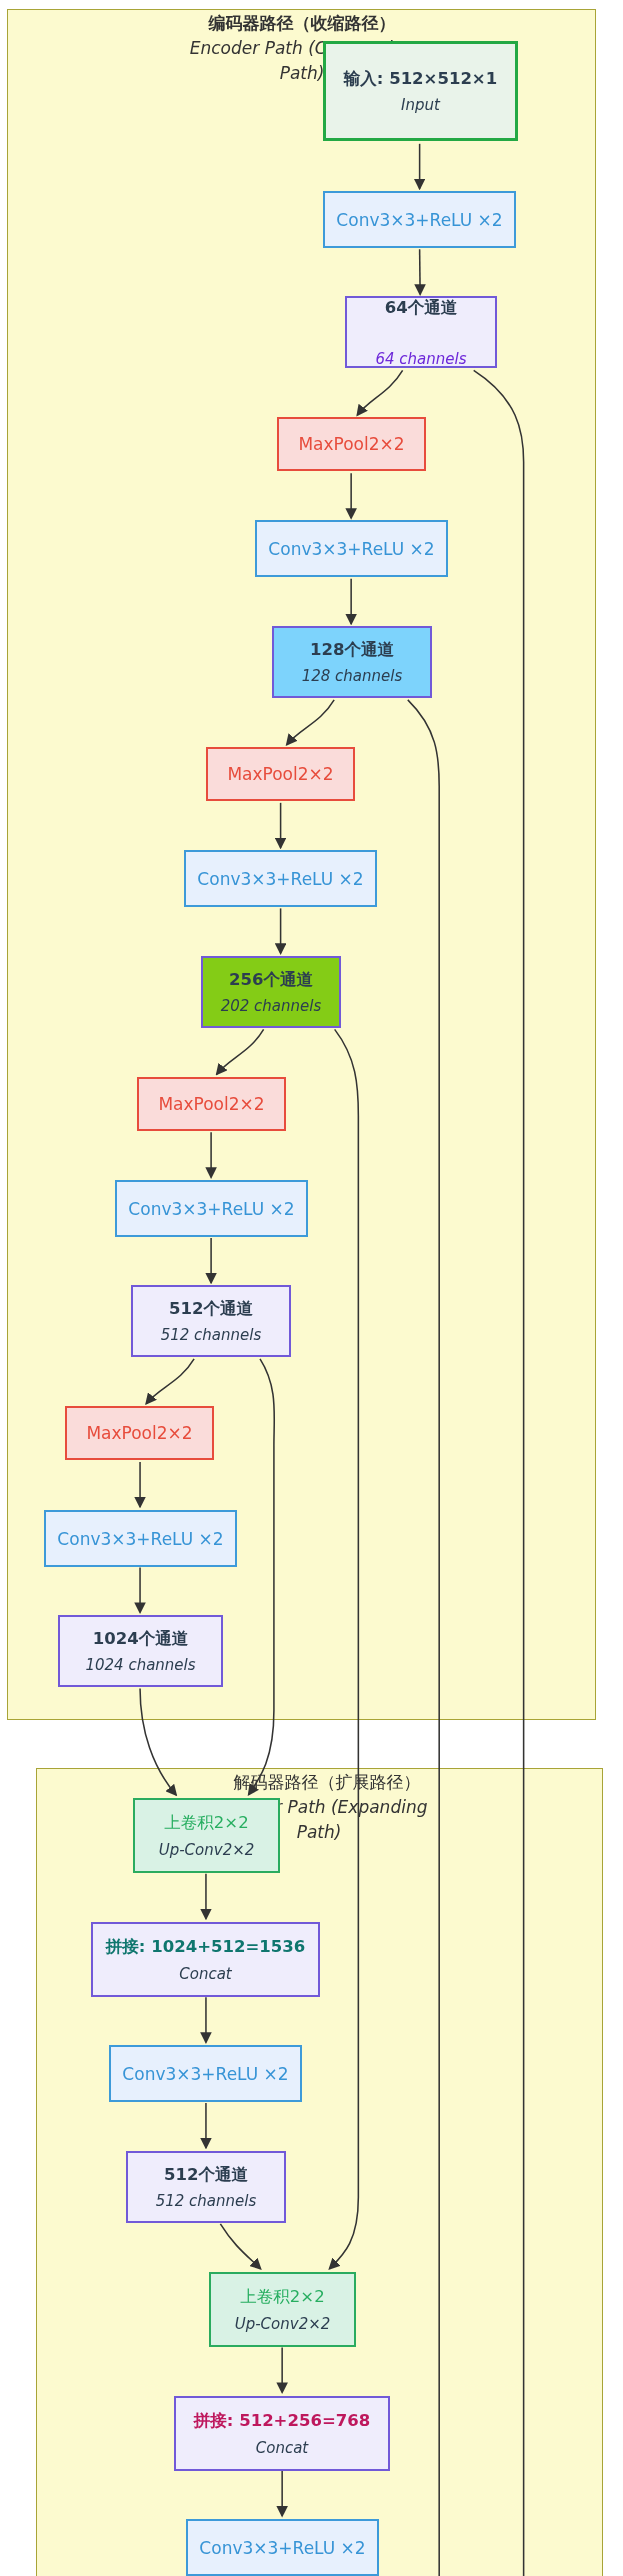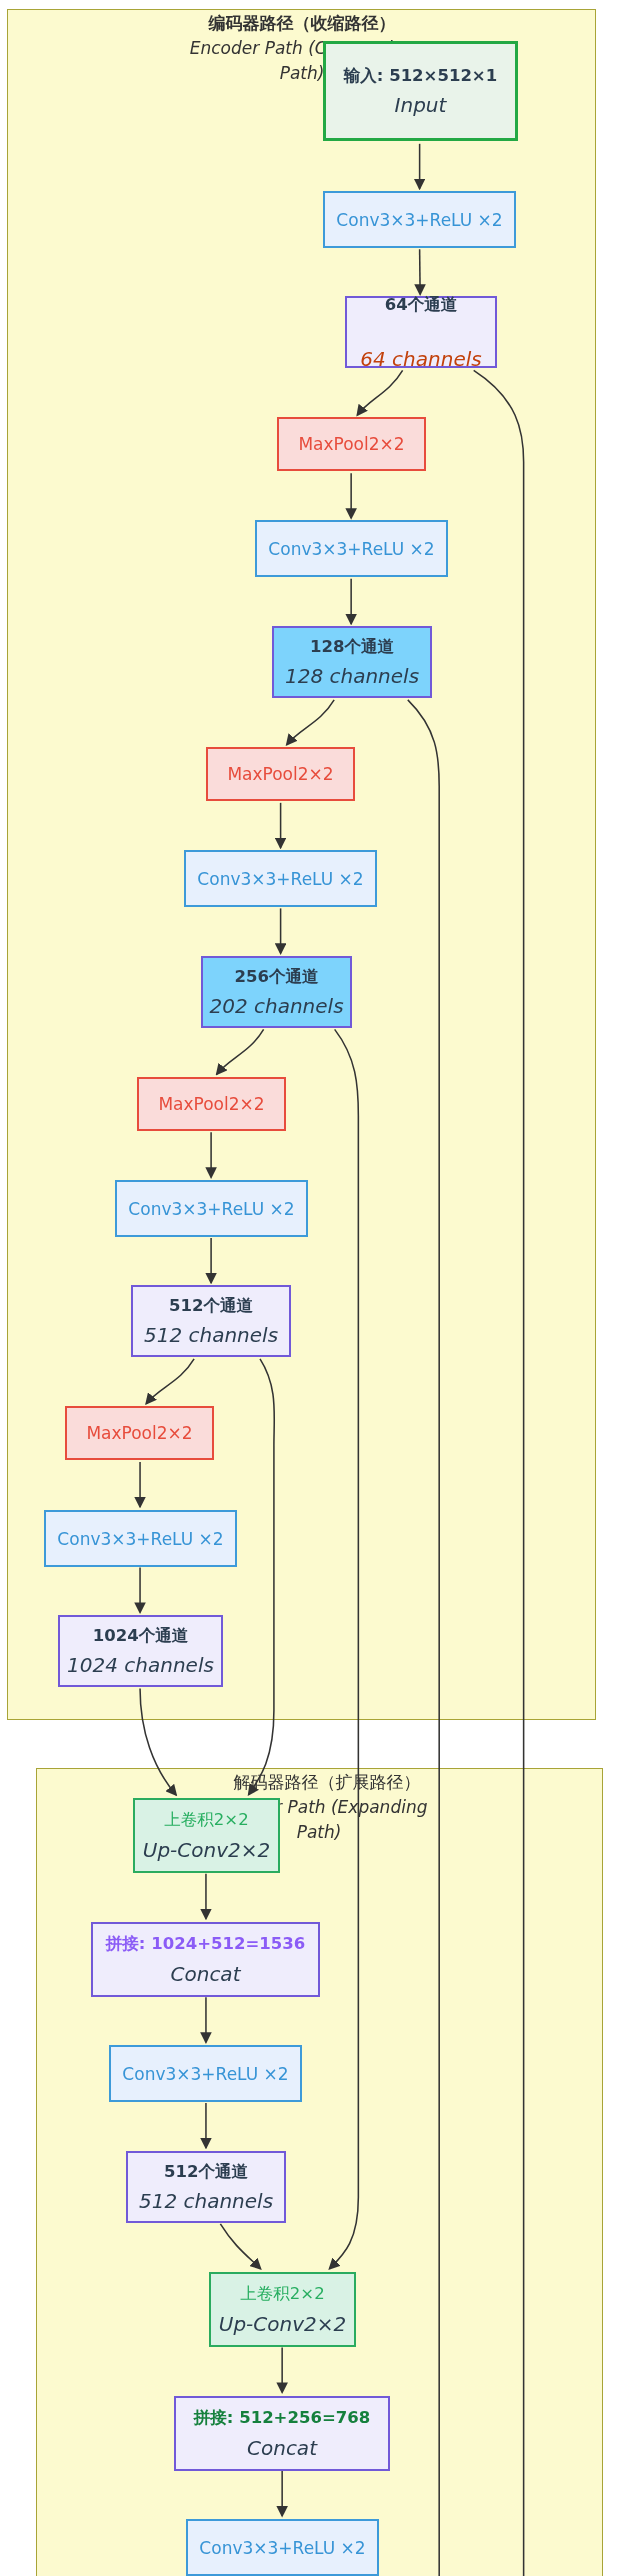--- a/index.html
+++ b/index.html
@@ -16,21 +16,21 @@
   }
   .ctitle.en { font-style:italic; }
   .edges { position:absolute; left:0; top:0; z-index:3; }
   .node {
     position:absolute; box-sizing:border-box; z-index:4;
     display:flex; flex-direction:column; justify-content:center; align-items:center;
     text-align:center;
   }
   .node span { display:block; white-space:nowrap; }
   .node .cn { font-size:16.5px; font-weight:bold; }
-  .node .en { font-size:20px; font-style:italic; margin-top:6.2px; }
+  .node .en { font-size:15px; font-style:italic; margin-top:6.2px; }
   .node.upconv .cn { font-weight:normal; }
   .node .single { font-size:17px; }
 </style>
 </head>
 <body>
 
 <div class="canvas" id="canvas">
   <div class="container" id="encoder-box" style="left: 7.2px; top: 9.3px; width: 589px; height: 1711px; background: rgb(252, 250, 207); border-color: rgb(168, 164, 55);"></div>
   <div class="container" id="decoder-box" style="left: 36px; top: 1768px; width: 567px; height: 2250px; background: rgb(252, 250, 207); border-color: rgb(168, 164, 55);"></div>
 
@@ -84,39 +84,39 @@
   <div id="nodes-layer">
       <div class="node input" style="left: 323px; top: 41px; width: 195px; height: 100px; background: rgb(233, 243, 234); border: 3.1px solid rgb(35, 168, 68);">
         <span class="cn" style="color: rgb(44, 62, 80);">输入: 512×512×1</span>
         <span class="en" style="color: rgb(44, 62, 80);">Input</span>
       </div>
       <div class="node conv" style="left: 323px; top: 191px; width: 193px; height: 57px; background: rgb(231, 240, 253); border: 2.1px solid rgb(61, 154, 217);">
         <span class="single" style="color: rgb(55, 148, 214);">Conv3×3+ReLU ×2</span>
       </div>
       <div class="node channels" style="left: 345px; top: 296px; width: 152px; height: 72px; background: rgb(239, 237, 252); border: 2.1px solid rgb(113, 89, 216);">
         <span class="cn" style="color: rgb(44, 62, 80);">64个通道</span>
-        <span class="en" style="color: #c2410c; margin-top: 31px;">64 channels</span>
+        <span class="en" style="color: #6d28d9; margin-top: 31px;">64 channels</span>
       </div>
       <div class="node maxpool" style="left: 277px; top: 417px; width: 149px; height: 54px; background: rgb(250, 220, 218); border: 2.1px solid rgb(231, 76, 60);">
         <span class="single" style="color: rgb(231, 76, 60);">MaxPool2×2</span>
       </div>
       <div class="node conv" style="left: 255px; top: 520px; width: 193px; height: 57px; background: rgb(231, 240, 253); border: 2.1px solid rgb(61, 154, 217);">
         <span class="single" style="color: rgb(55, 148, 214);">Conv3×3+ReLU ×2</span>
       </div>
       <div class="node channels" style="left: 272px; top: 626px; width: 160px; height: 72px; background: #7dd3fc; border: 2.1px solid rgb(113, 89, 216);">
         <span class="cn" style="color: rgb(44, 62, 80);">128个通道</span>
         <span class="en" style="color: rgb(44, 62, 80);">128 channels</span>
       </div>
       <div class="node maxpool" style="left: 206px; top: 747px; width: 149px; height: 54px; background: rgb(250, 220, 218); border: 2.1px solid rgb(231, 76, 60);">
         <span class="single" style="color: rgb(231, 76, 60);">MaxPool2×2</span>
       </div>
       <div class="node conv" style="left: 184px; top: 850px; width: 193px; height: 57px; background: rgb(231, 240, 253); border: 2.1px solid rgb(61, 154, 217);">
         <span class="single" style="color: rgb(55, 148, 214);">Conv3×3+ReLU ×2</span>
       </div>
-      <div class="node channels" style="left: 201px; top: 956px; width: 151px; height: 72px; background: #7dd3fc; border: 2.1px solid rgb(113, 89, 216); text-align: right;">
+      <div class="node channels" style="left: 201px; top: 956px; width: 140px; height: 72px; background: #84cc16; border: 2.1px solid rgb(113, 89, 216); text-align: right;">
         <span class="cn" style="color: rgb(44, 62, 80);">256个通道</span>
         <span class="en" style="color: rgb(44, 62, 80);">202 channels</span>
       </div>
       <div class="node maxpool" style="left: 137px; top: 1077px; width: 149px; height: 54px; background: rgb(250, 220, 218); border: 2.1px solid rgb(231, 76, 60);">
         <span class="single" style="color: rgb(231, 76, 60);">MaxPool2×2</span>
       </div>
       <div class="node conv" style="left: 115px; top: 1180px; width: 193px; height: 57px; background: rgb(231, 240, 253); border: 2.1px solid rgb(61, 154, 217);">
         <span class="single" style="color: rgb(55, 148, 214);">Conv3×3+ReLU ×2</span>
       </div>
       <div class="node channels" style="left: 131px; top: 1285px; width: 160px; height: 72px; background: rgb(239, 237, 252); border: 2.1px solid rgb(113, 89, 216);">
@@ -131,36 +131,36 @@
       </div>
       <div class="node channels" style="left: 58px; top: 1615px; width: 165px; height: 72px; background: rgb(239, 237, 252); border: 2.1px solid rgb(113, 89, 216);">
         <span class="cn" style="color: rgb(44, 62, 80);">1024个通道</span>
         <span class="en" style="color: rgb(44, 62, 80);">1024 channels</span>
       </div>
       <div class="node upconv" style="left: 133px; top: 1798px; width: 147px; height: 75px; background: rgb(217, 242, 229); border: 2.1px solid rgb(42, 171, 95);">
         <span class="cn" style="color: rgb(39, 174, 96);">上卷积2×2</span>
         <span class="en" style="color: rgb(44, 62, 80);">Up-Conv2×2</span>
       </div>
       <div class="node concat" style="left: 91px; top: 1922px; width: 229px; height: 75px; background: rgb(239, 237, 252); border: 2.1px solid rgb(113, 89, 216);">
-        <span class="cn" style="color: #8b5cf6;">拼接: 1024+512=1536</span>
+        <span class="cn" style="color: #0f766e;">拼接: 1024+512=1536</span>
         <span class="en" style="color: rgb(44, 62, 80);">Concat</span>
       </div>
       <div class="node conv" style="left: 109px; top: 2045px; width: 193px; height: 57px; background: rgb(231, 240, 253); border: 2.1px solid rgb(61, 154, 217);">
         <span class="single" style="color: rgb(55, 148, 214);">Conv3×3+ReLU ×2</span>
       </div>
       <div class="node channels" style="left: 126px; top: 2151px; width: 160px; height: 72px; background: rgb(239, 237, 252); border: 2.1px solid rgb(113, 89, 216);">
         <span class="cn" style="color: rgb(44, 62, 80);">512个通道</span>
         <span class="en" style="color: rgb(44, 62, 80);">512 channels</span>
       </div>
       <div class="node upconv" style="left: 209px; top: 2272px; width: 147px; height: 75px; background: rgb(217, 242, 229); border: 2.1px solid rgb(42, 171, 95);">
         <span class="cn" style="color: rgb(39, 174, 96);">上卷积2×2</span>
         <span class="en" style="color: rgb(44, 62, 80);">Up-Conv2×2</span>
       </div>
       <div class="node concat" style="left: 174px; top: 2396px; width: 216px; height: 75px; background: rgb(239, 237, 252); border: 2.1px solid rgb(113, 89, 216);">
-        <span class="cn" style="color: #15803d;">拼接: 512+256=768</span>
+        <span class="cn" style="color: #be185d;">拼接: 512+256=768</span>
         <span class="en" style="color: rgb(44, 62, 80);">Concat</span>
       </div>
       <div class="node conv" style="left: 186px; top: 2519px; width: 193px; height: 57px; background: rgb(231, 240, 253); border: 2.1px solid rgb(61, 154, 217);">
         <span class="single" style="color: rgb(55, 148, 214);">Conv3×3+ReLU ×2</span>
       </div>
     </div>
 <div class="ctitle en" style="left: 302px; top: 38px;">Encoder Path (Contracting</div>
     <div class="ctitle en" style="left: 302px; top: 63px;">Path)</div>
     <div class="ctitle en" style="left: 319px; top: 1797px;">Decoder Path (Expanding</div>
     <div class="ctitle en" style="left: 319px; top: 1822px;">Path)</div>

